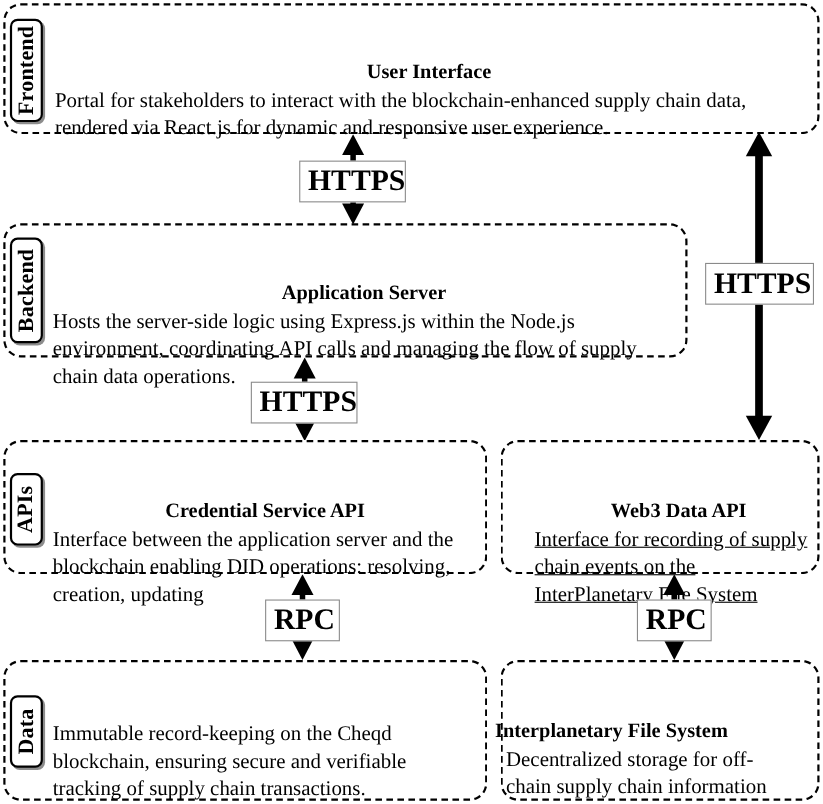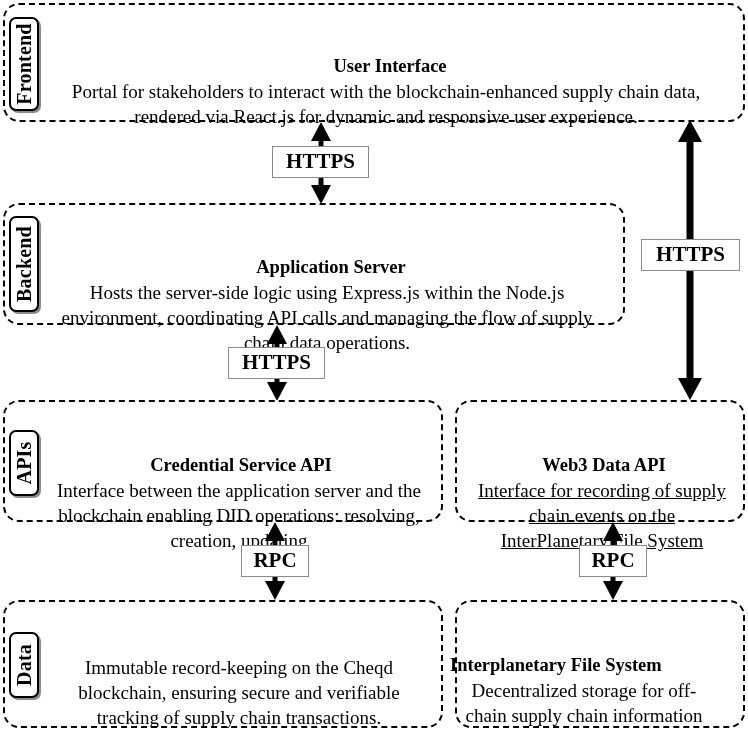--- a/index.html
+++ b/index.html
@@ -50,41 +50,41 @@
   
   .box-title {
     text-align: center;
     font-weight: bold;
     font-size: 18.5px;
     line-height: 1.15;
     margin: 0 0 2px 0;
     white-space: nowrap;
   }
   .box-body {
-    text-align: center;
+    text-align: left;
     font-size: 19px;
     line-height: 1.32;
     margin: 0;
   }
   .content {
     position: absolute;
     box-sizing: border-box;
     margin-top: 46px;
   }
 
   
   .connector {
     position: absolute;
   }
   .conn-label {
     position: absolute;
     border: 1.5px solid #8a8a8a;
     background: #ffffff;
     font-weight: bold;
-    font-size: 21px;
+    font-size: 27px;
     line-height: 1;
     padding: 4px 7px 5px 7px;
     white-space: nowrap;
     box-sizing: border-box;
     text-align: center;
     z-index: 5;
   }
 </style>
 </head>
 <body>
@@ -137,21 +137,21 @@
 
 <div class="side-tab" style="left:9px; top:430px; width:30px; height:66px;">
   <span>APIs</span>
 </div>
 
 <div class="content" style="left:48px; top:409px; width:386px;">
   <div class="box-title">Credential Service API</div>
   <div class="box-body" style="width:382px;">Interface between the application server and the blockchain enabling DID operations: resolving, creation, updating</div>
 </div>
 
-<div class="content" style="left:473px; top:409px; width:262px;">
+<div class="content" style="left:486px; top:409px; width:262px;">
   <div class="box-title">Web3 Data API</div>
   <div class="box-body" style="width:258px;text-decoration:underline;">Interface for recording of supply chain events on the InterPlanetary File System</div>
 </div>
 
 <svg class="connector" style="left:256px; top:522px; width:38px; height:78px;" viewBox="0 0 38 78">
   <line x1="19" y1="10" x2="19" y2="68" stroke="#000" stroke-width="5"></line>
   <polygon points="19,0 29,19 9,19" fill="#000"></polygon>
   <polygon points="19,78 29,59 9,59" fill="#000"></polygon>
 </svg>
 <div class="conn-label" style="left:241px; top:545px; width:68px;">RPC</div>

